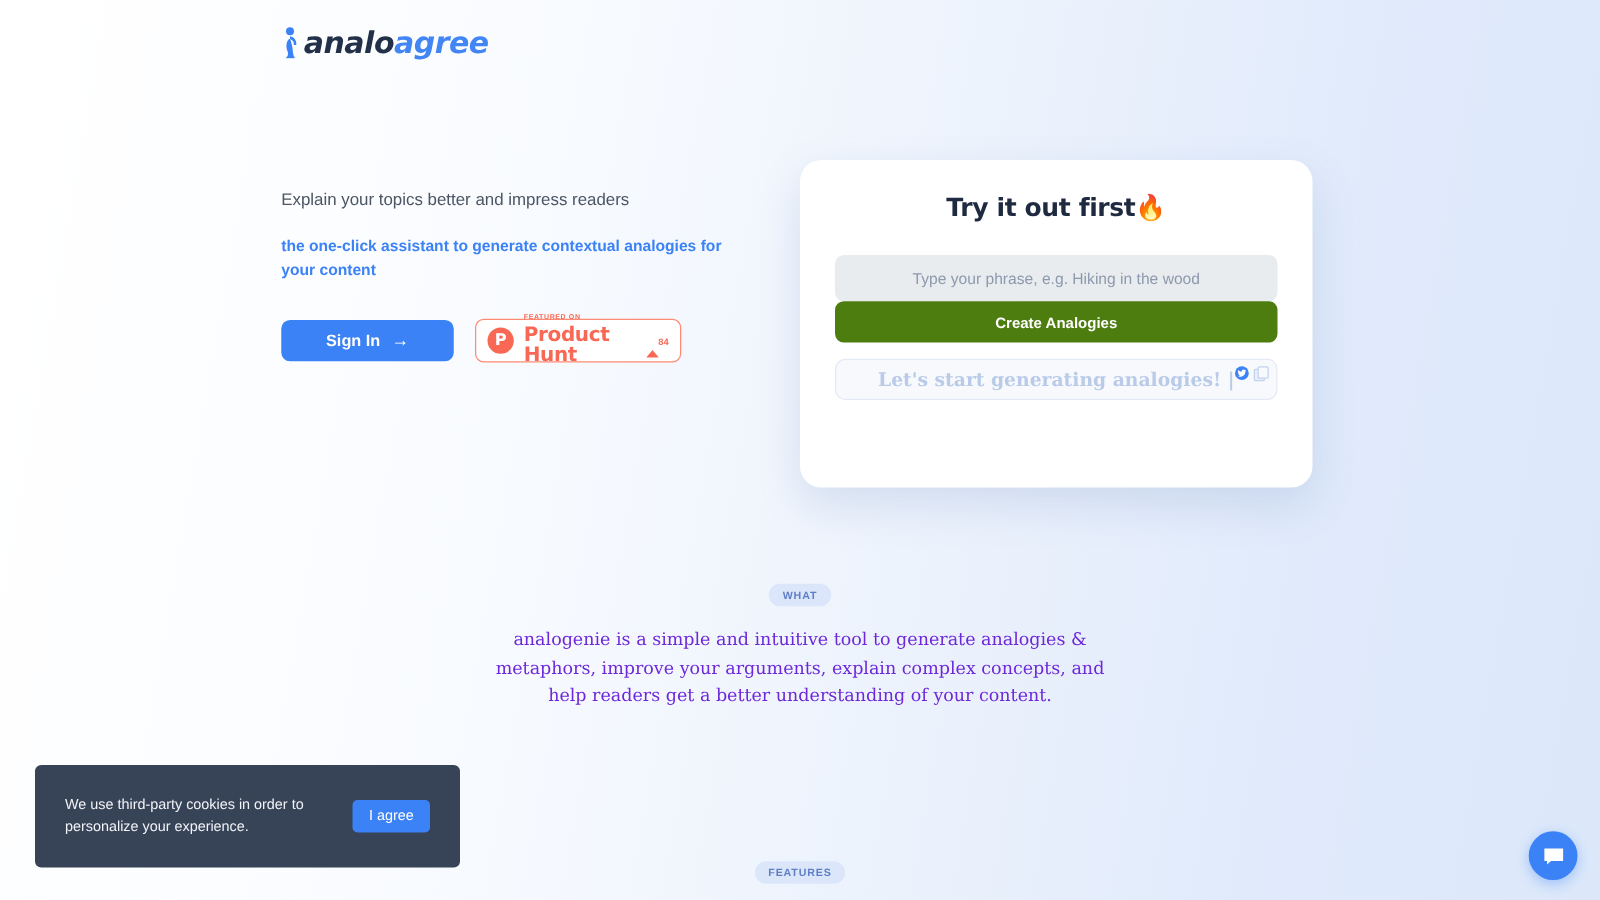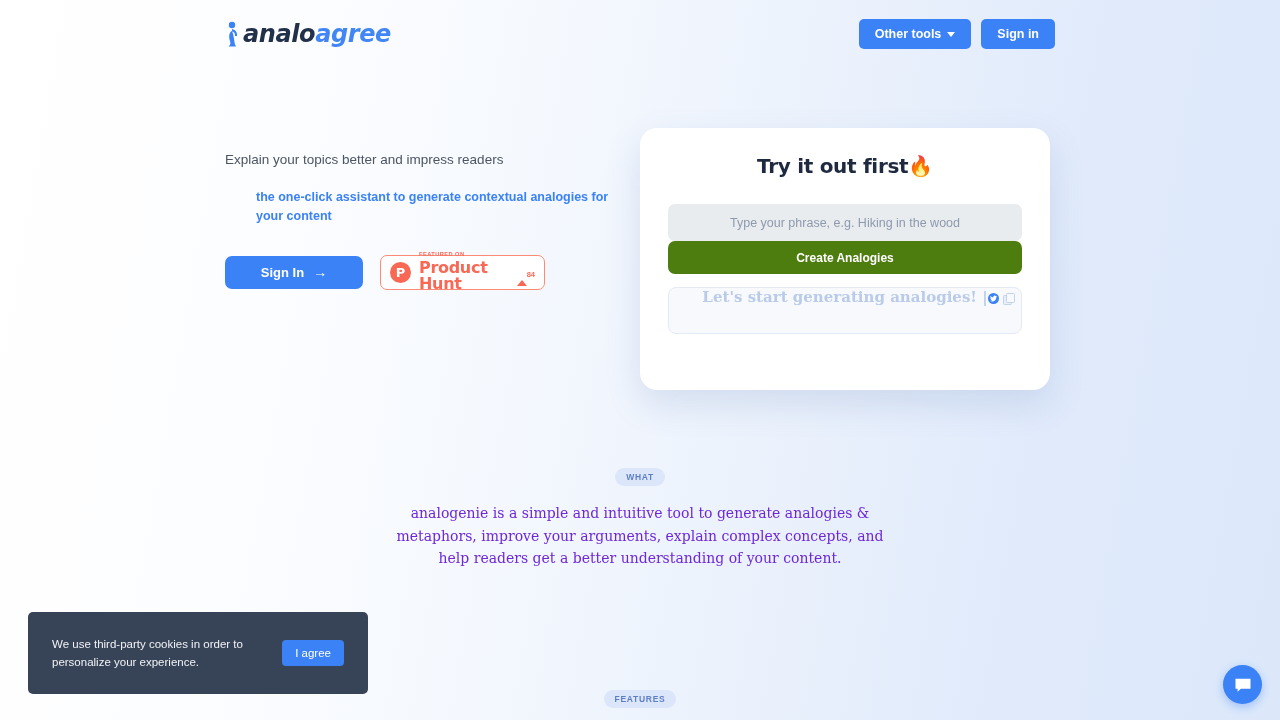--- a/index.html
+++ b/index.html
@@ -56,21 +56,21 @@
     font-size: 29px; font-weight: 700; letter-spacing: -0.5px;
     color: #1f2a40; line-height: 1.22;
     font-family: "DejaVu Sans", sans-serif;
   }
   .hero-title .accent { color: #3b82f6; }
   .hero-sub {
     margin-top: 15px; font-size: 13.5px; color: #4b5563; line-height: 1.4;
   }
   .hero-tag {
     margin-top: 18px; font-size: 12.5px; font-weight: 700;
-    color: #3b82f6; line-height: 1.55; max-width: 375px; margin-left: 31px;
+    color: #3b82f6; line-height: 1.55; max-width: 375px;
   }
   .hero-cta { margin-top: 28px; display: flex; align-items: center; gap: 17px; }
   .signin-big {
     background: #3b82f6; color: #fff; border-radius: 7px;
     font-size: 13px; font-weight: 700; width: 138px; height: 33px;
     display: inline-flex; align-items: center; justify-content: center; gap: 9px;
   }
   .arrow { font-size: 14px; line-height: 1; }
 
   .ph-badge {
@@ -116,23 +116,23 @@
     margin-top: 26px; width: 100%; height: 37px; background: #e9ecef;
     border: none; border-radius: 7px; text-align: center;
     font-size: 12.5px; color: #8d99ad; font-family: "Liberation Sans", sans-serif;
   }
   .card-input::placeholder { color: #8d99ad; }
   .card-button {
     width: 100%; height: 33px; background: #4d7c0f;
     color: #fff; border-radius: 7px; font-size: 12px; font-weight: 700;
   }
   .card-output {
-    position: relative; margin-top: 13px; width: 100%; height: 47px;
+    position: relative; margin-top: 13px; width: 100%; height: 33px;
     background: #f7f9fd; border: 1px solid #e3e9f5; border-radius: 8px;
-    display: flex; justify-content: center;
+    display: flex; align-items: center; justify-content: center;
   }
   .output-text {
     font-family: "DejaVu Serif", serif; font-size: 15px; font-weight: 700;
     color: #b9cbe8;
   }
   .output-tools {
     position: absolute; top: 5px; right: 7px; display: flex; gap: 4px;
     align-items: center;
   }
   .tw-icon {
@@ -205,27 +205,20 @@
         <circle cx="7" cy="4" r="3.2" fill="#3b82f6"></circle>
         <path d="M7 8 C11 9 12.5 12 12 15 L10 15 C10.3 12.5 9.3 10.8 7 10.4 Z" fill="#3b82f6"></path>
         <path d="M6.5 10 C4 12 3.5 16 5 20 C6 22.8 5 24.5 3.5 25.5 L11 25.5 C9 23 9.5 19 8.5 15 C8 12.5 7.6 11 6.5 10 Z" fill="#3b82f6"></path>
       </svg>
     </span>
     <span class="logo-text">
       <span class="logo-dark">analo</span><span class="logo-blue">agree</span>
     </span>
   </div>
 
-  <div class="header-actions">
-    <button class="btn btn-primary">
-      <span>Other tools</span>
-      <span class="caret"></span>
-    </button>
-    <button class="btn btn-primary">Sign in</button>
-  </div>
 </div>
 
 <div class="hero">
   <div class="hero-left">
     <p class="hero-sub">Explain your topics better and impress readers</p>
     <p class="hero-tag">the one-click assistant to generate contextual analogies for your content</p>
 
     <div class="hero-cta">
       <button class="btn signin-big">
         <span>Sign In</span>

